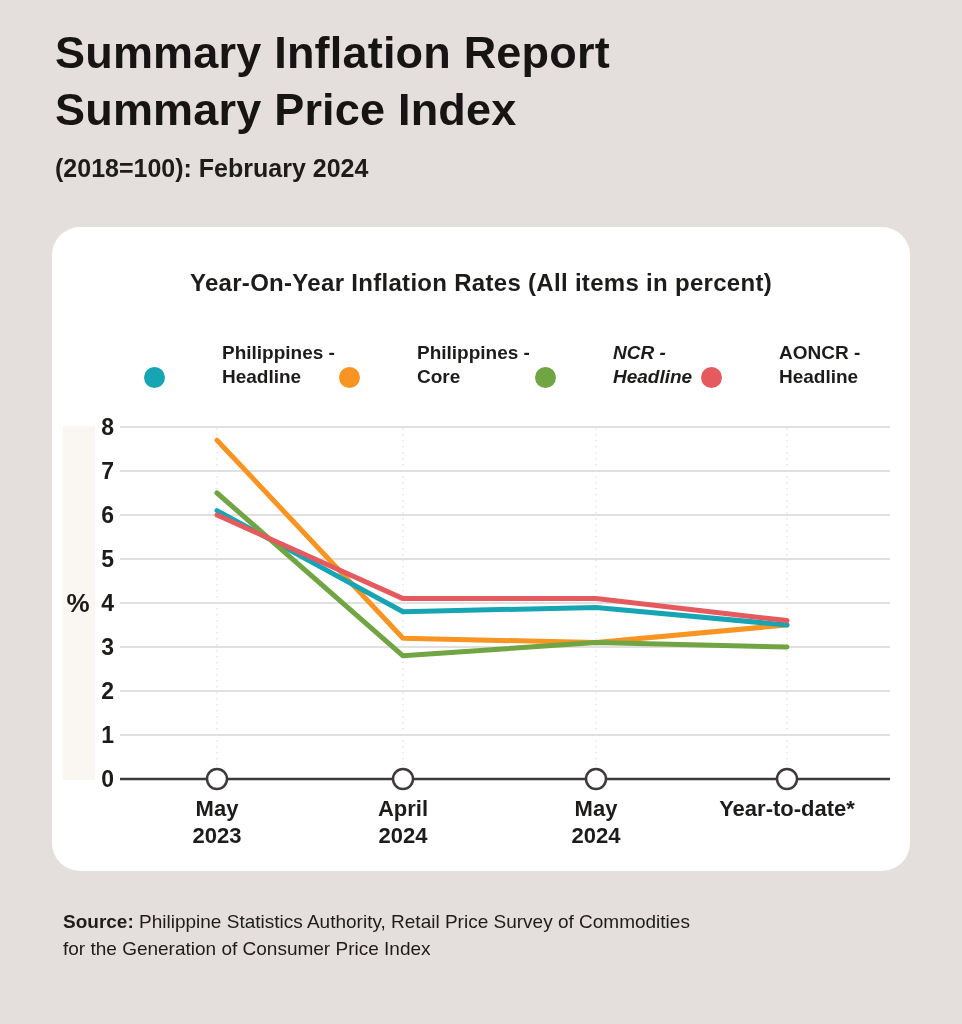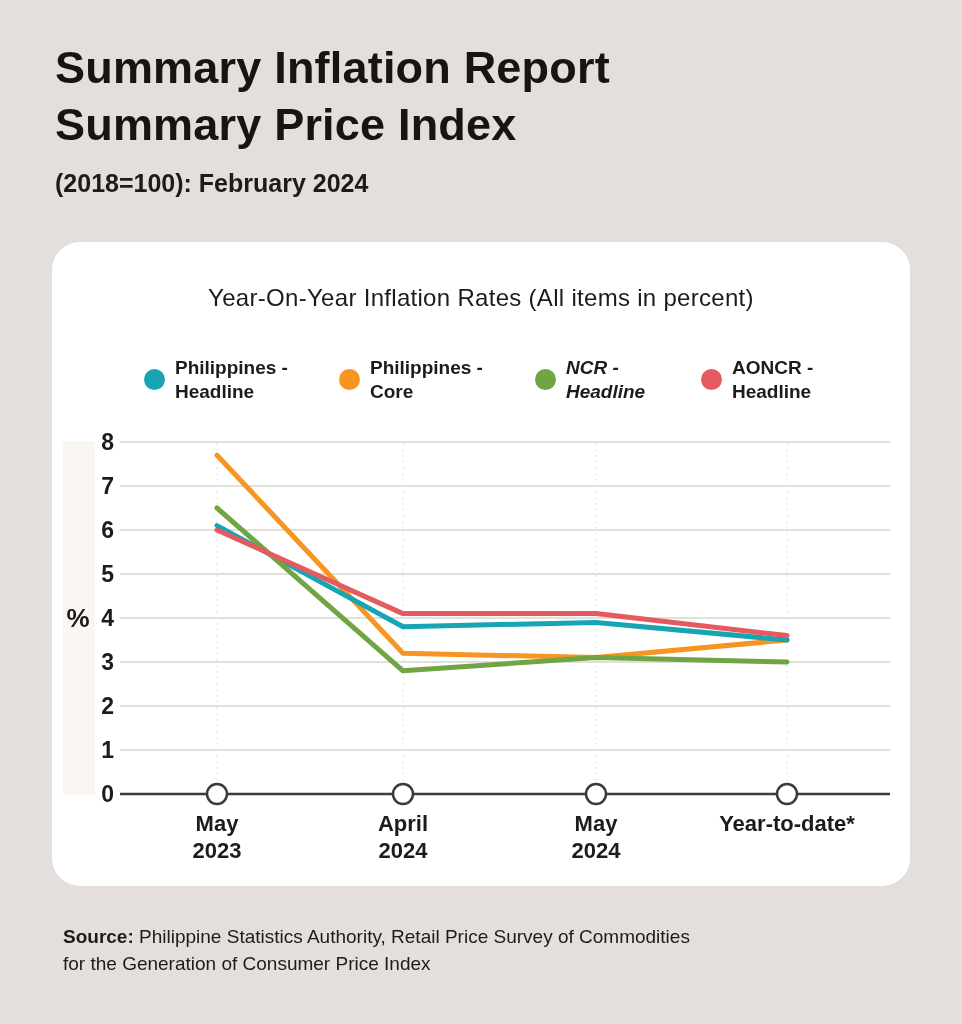--- a/index.html
+++ b/index.html
@@ -5,21 +5,21 @@
   html, body {
     margin: 0;
     width: 962px;
     height: 1024px;
     overflow: hidden;
     background: #e4dfdc;
     font-family: "Liberation Sans", "DejaVu Sans", sans-serif;
     color: #1d1c1b;
   }
   .page { width: 962px; height: 1024px; position: relative; }
-  .header { padding: 40px 55px 0 55px; }
+  .header { padding: 25px 55px 0 55px; }
   .page-title {
     margin: 0;
     font-size: 45px;
     line-height: 1.26;
     font-weight: 700;
     letter-spacing: 0.2px;
     color: #171514;
   }
   .page-title span { display: block; }
   .subtitle {
@@ -32,31 +32,31 @@
     margin: 44px 52px 0 52px;
     width: 858px;
     box-sizing: border-box;
     background: #ffffff;
     border-radius: 28px;
     padding: 42px 0 14px 0;
   }
   .chart-title {
     text-align: center;
     font-size: 24px;
-    font-weight: 400;
+    font-weight: 700;
     letter-spacing: 0.3px;
   }
   .legend {
     display: flex;
     align-items: center;
     margin-top: 44px;
     padding-left: 92px;
     padding-right: 30px;
   }
-  .legend-item { display: flex; align-items: center; }
+  .legend-item { display: flex; align-items: flex-end; gap: 47px; }
   .legend-item.w1 { width: 195px; }
   .legend-item.w2 { width: 196px; }
   .legend-item.w3 { width: 166px; font-style: italic; }
   .legend-dot {
     width: 21px; height: 21px;
     border-radius: 50%;
     flex: 0 0 auto;
     margin-right: 10px;
   }
   .legend-label {

